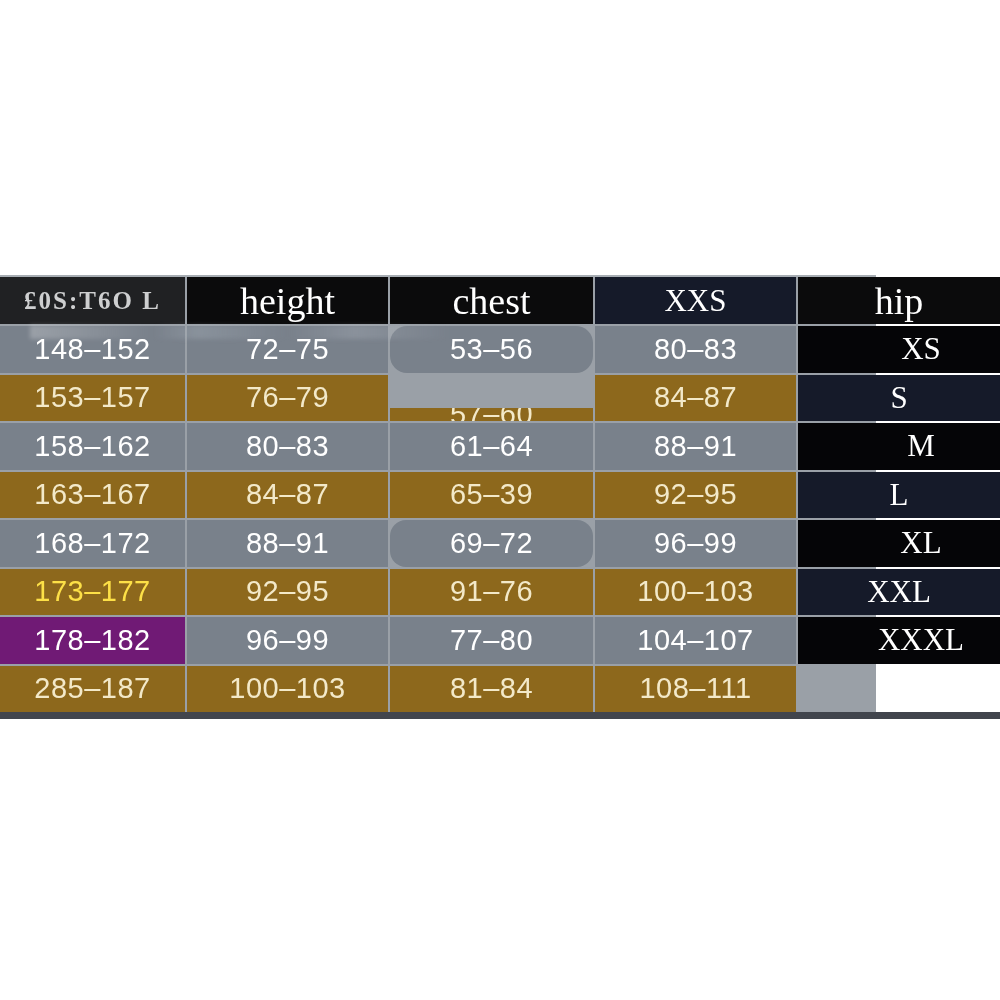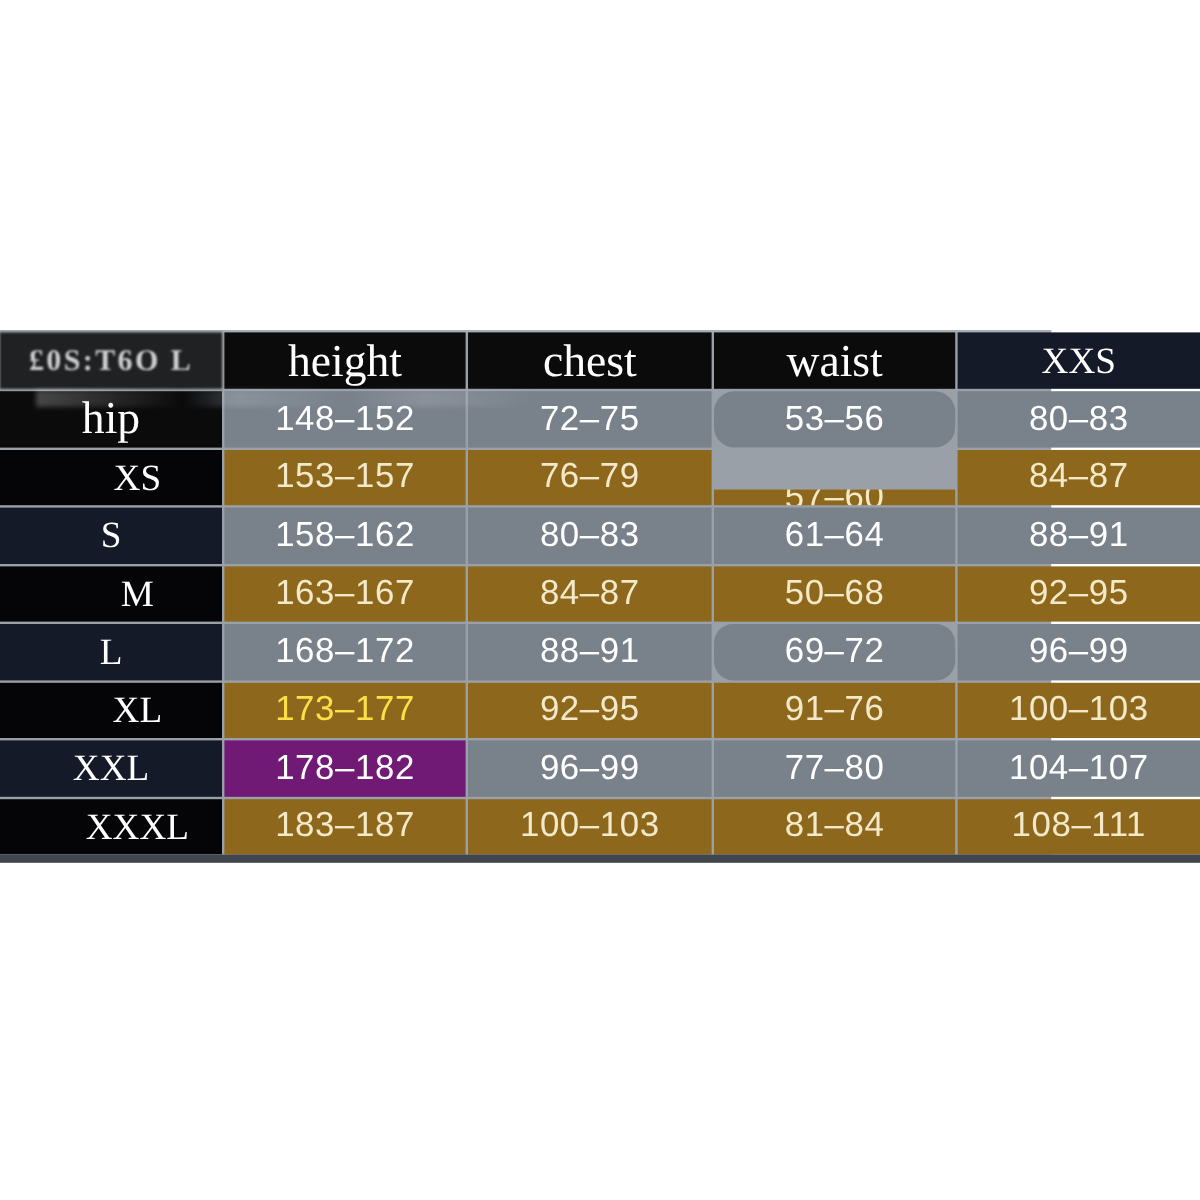--- a/index.html
+++ b/index.html
@@ -49,59 +49,58 @@
   }
 </style>
 </head>
 <body>
 
 <div class="size-table">
 
   <div class="cell hcell size-h">£0S:T6O L</div>
   <div class="cell hcell">height</div>
   <div class="cell hcell">chest</div>
-  <div class="cell hcell">waist</div>
   <div class="cell scell navy">XXS</div>
 
 <div class="cell hcell">hip</div>
     <div class="cell dcell" style="background: rgb(121, 129, 139); color: rgb(255, 255, 255);">148–152</div>
     <div class="cell dcell" style="background: rgb(121, 129, 139); color: rgb(255, 255, 255);">72–75</div>
     <div class="cell dcell" style="background: rgb(121, 129, 139); color: rgb(255, 255, 255); border-radius: 17px;">53–56</div>
     <div class="cell dcell" style="background: rgb(121, 129, 139); color: rgb(255, 255, 255);">80–83</div>
     <div class="cell scell black">XS</div>
     <div class="cell dcell" style="background: rgb(141, 104, 28); color: rgb(243, 233, 201);">153–157</div>
     <div class="cell dcell" style="background: rgb(141, 104, 28); color: rgb(243, 233, 201);">76–79</div>
     <div class="cell dcell" style="background: rgb(141, 104, 28); color: rgb(243, 233, 201); margin-top: 33px;">57–60</div>
     <div class="cell dcell" style="background: rgb(141, 104, 28); color: rgb(243, 233, 201);">84–87</div>
     <div class="cell scell navy">S</div>
     <div class="cell dcell" style="background: rgb(121, 129, 139); color: rgb(255, 255, 255);">158–162</div>
     <div class="cell dcell" style="background: rgb(121, 129, 139); color: rgb(255, 255, 255);">80–83</div>
     <div class="cell dcell" style="background: rgb(121, 129, 139); color: rgb(255, 255, 255);">61–64</div>
     <div class="cell dcell" style="background: rgb(121, 129, 139); color: rgb(255, 255, 255);">88–91</div>
     <div class="cell scell black">M</div>
     <div class="cell dcell" style="background: rgb(141, 104, 28); color: rgb(243, 233, 201);">163–167</div>
     <div class="cell dcell" style="background: rgb(141, 104, 28); color: rgb(243, 233, 201);">84–87</div>
-    <div class="cell dcell" style="background: rgb(141, 104, 28); color: rgb(243, 233, 201);">50–68</div>
+    <div class="cell dcell" style="background: rgb(141, 104, 28); color: rgb(243, 233, 201);">65–39</div>
     <div class="cell dcell" style="background: rgb(141, 104, 28); color: rgb(243, 233, 201);">92–95</div>
     <div class="cell scell navy">L</div>
     <div class="cell dcell" style="background: rgb(121, 129, 139); color: rgb(255, 255, 255);">168–172</div>
     <div class="cell dcell" style="background: rgb(121, 129, 139); color: rgb(255, 255, 255);">88–91</div>
     <div class="cell dcell" style="background: rgb(121, 129, 139); color: rgb(255, 255, 255); border-radius: 16px;">69–72</div>
     <div class="cell dcell" style="background: rgb(121, 129, 139); color: rgb(255, 255, 255);">96–99</div>
     <div class="cell scell black">XL</div>
     <div class="cell dcell" style="background: rgb(141, 104, 28); color: #fde047;">173–177</div>
     <div class="cell dcell" style="background: rgb(141, 104, 28); color: rgb(243, 233, 201);">92–95</div>
     <div class="cell dcell" style="background: rgb(141, 104, 28); color: rgb(243, 233, 201);">91–76</div>
     <div class="cell dcell" style="background: rgb(141, 104, 28); color: rgb(243, 233, 201);">100–103</div>
     <div class="cell scell navy">XXL</div>
     <div class="cell dcell" style="background: #701a75; color: rgb(255, 255, 255);">178–182</div>
     <div class="cell dcell" style="background: rgb(121, 129, 139); color: rgb(255, 255, 255);">96–99</div>
     <div class="cell dcell" style="background: rgb(121, 129, 139); color: rgb(255, 255, 255);">77–80</div>
     <div class="cell dcell" style="background: rgb(121, 129, 139); color: rgb(255, 255, 255);">104–107</div>
     <div class="cell scell black">XXXL</div>
-    <div class="cell dcell" style="background: rgb(141, 104, 28); color: rgb(243, 233, 201);">183–187</div>
+    <div class="cell dcell" style="background: rgb(141, 104, 28); color: rgb(243, 233, 201);">285–187</div>
     <div class="cell dcell" style="background: rgb(141, 104, 28); color: rgb(243, 233, 201);">100–103</div>
     <div class="cell dcell" style="background: rgb(141, 104, 28); color: rgb(243, 233, 201);">81–84</div>
     <div class="cell dcell" style="background: rgb(141, 104, 28); color: rgb(243, 233, 201);">108–111</div>
   </div>
 
 <div class="smudge"></div>
 <div class="bottom-strip"></div>
 
 </body></html>

